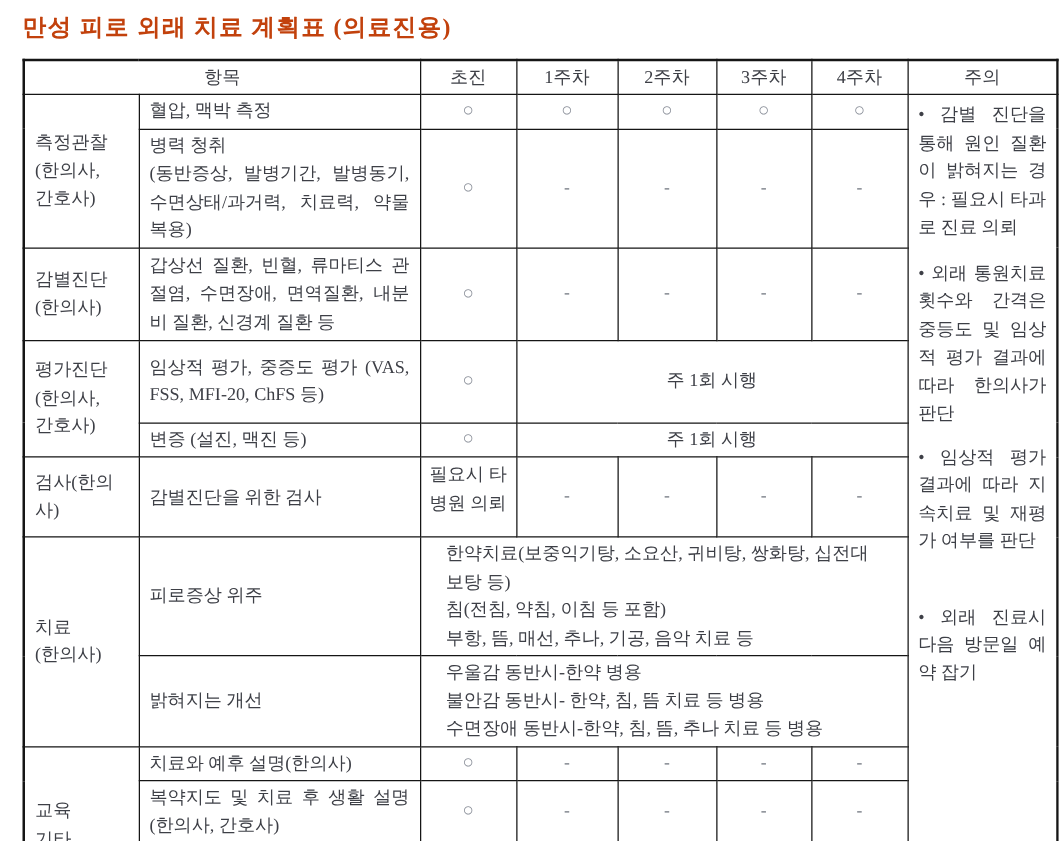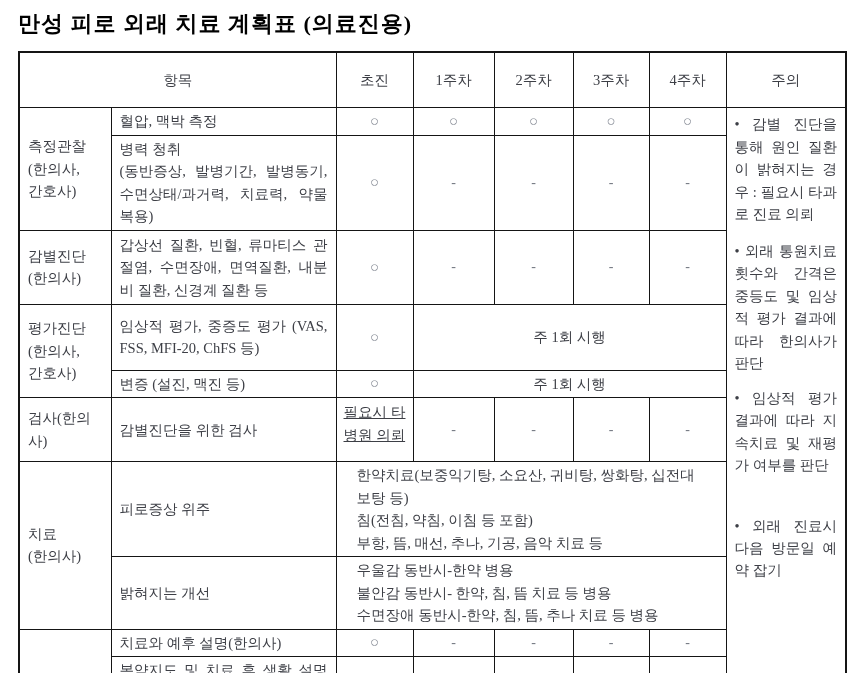--- a/index.html
+++ b/index.html
@@ -3,43 +3,43 @@
 <meta charset="utf-8">
 <style>
   html,body{margin:0;padding:0;background:#ffffff;}
   body{
     width:847px;height:673px;overflow:hidden;
     font-family:"Liberation Serif","DejaVu Serif",serif;
     color:#3d3f46;
     -webkit-font-smoothing:antialiased;
   }
   .page-title{
-    font-size:22px;font-weight:700;color:#000000;
+    font-size:19px;font-weight:700;color:#c2410c;
     margin:9px 0 12px 18px;letter-spacing:1px;
   }
   table.plan{
     border-collapse:collapse;table-layout:fixed;
     margin-left:18px;width:827px;
     border:2px solid #151515;
   }
   th,td{
     border:1px solid #151515;
     font-size:14.5px;line-height:1.55;
     padding:1px 5px;
     vertical-align:middle;
     overflow:hidden;
   }
-  th{font-weight:400;text-align:center;padding:16px 2px;}
+  th{font-weight:400;text-align:center;padding:2px 2px;}
   td.group-cell{text-align:justify;white-space:pre-line;padding:2px 8px;}
   td.item-cell{text-align:justify;white-space:pre-line;padding:2px 8px;}
   td.mark-cell{text-align:center;color:#8a8f99;font-size:15px;}
   td.mark-cell.dash{color:#767b84;font-size:14px;}
   td.center-cell{text-align:center;}
   td.left-cell{text-align:left;white-space:pre-line;padding:2px 20px;}
-  td.justify-cell{text-align:justify;vertical-align:top;padding:3px 7px;text-decoration:underline;}
+  td.justify-cell{text-align:justify;vertical-align:top;padding:3px 7px;}
   td.notes-cell{vertical-align:top;text-align:justify;padding:5px 8px;}
   td.notes-cell .note{margin:0 0 0 0;}
 </style>
 </head>
 <body>
 
 <div class="page-title">만성 피로 외래 치료 계획표 (의료진용)</div>
 
 <table class="plan">
   <colgroup id="cols">

